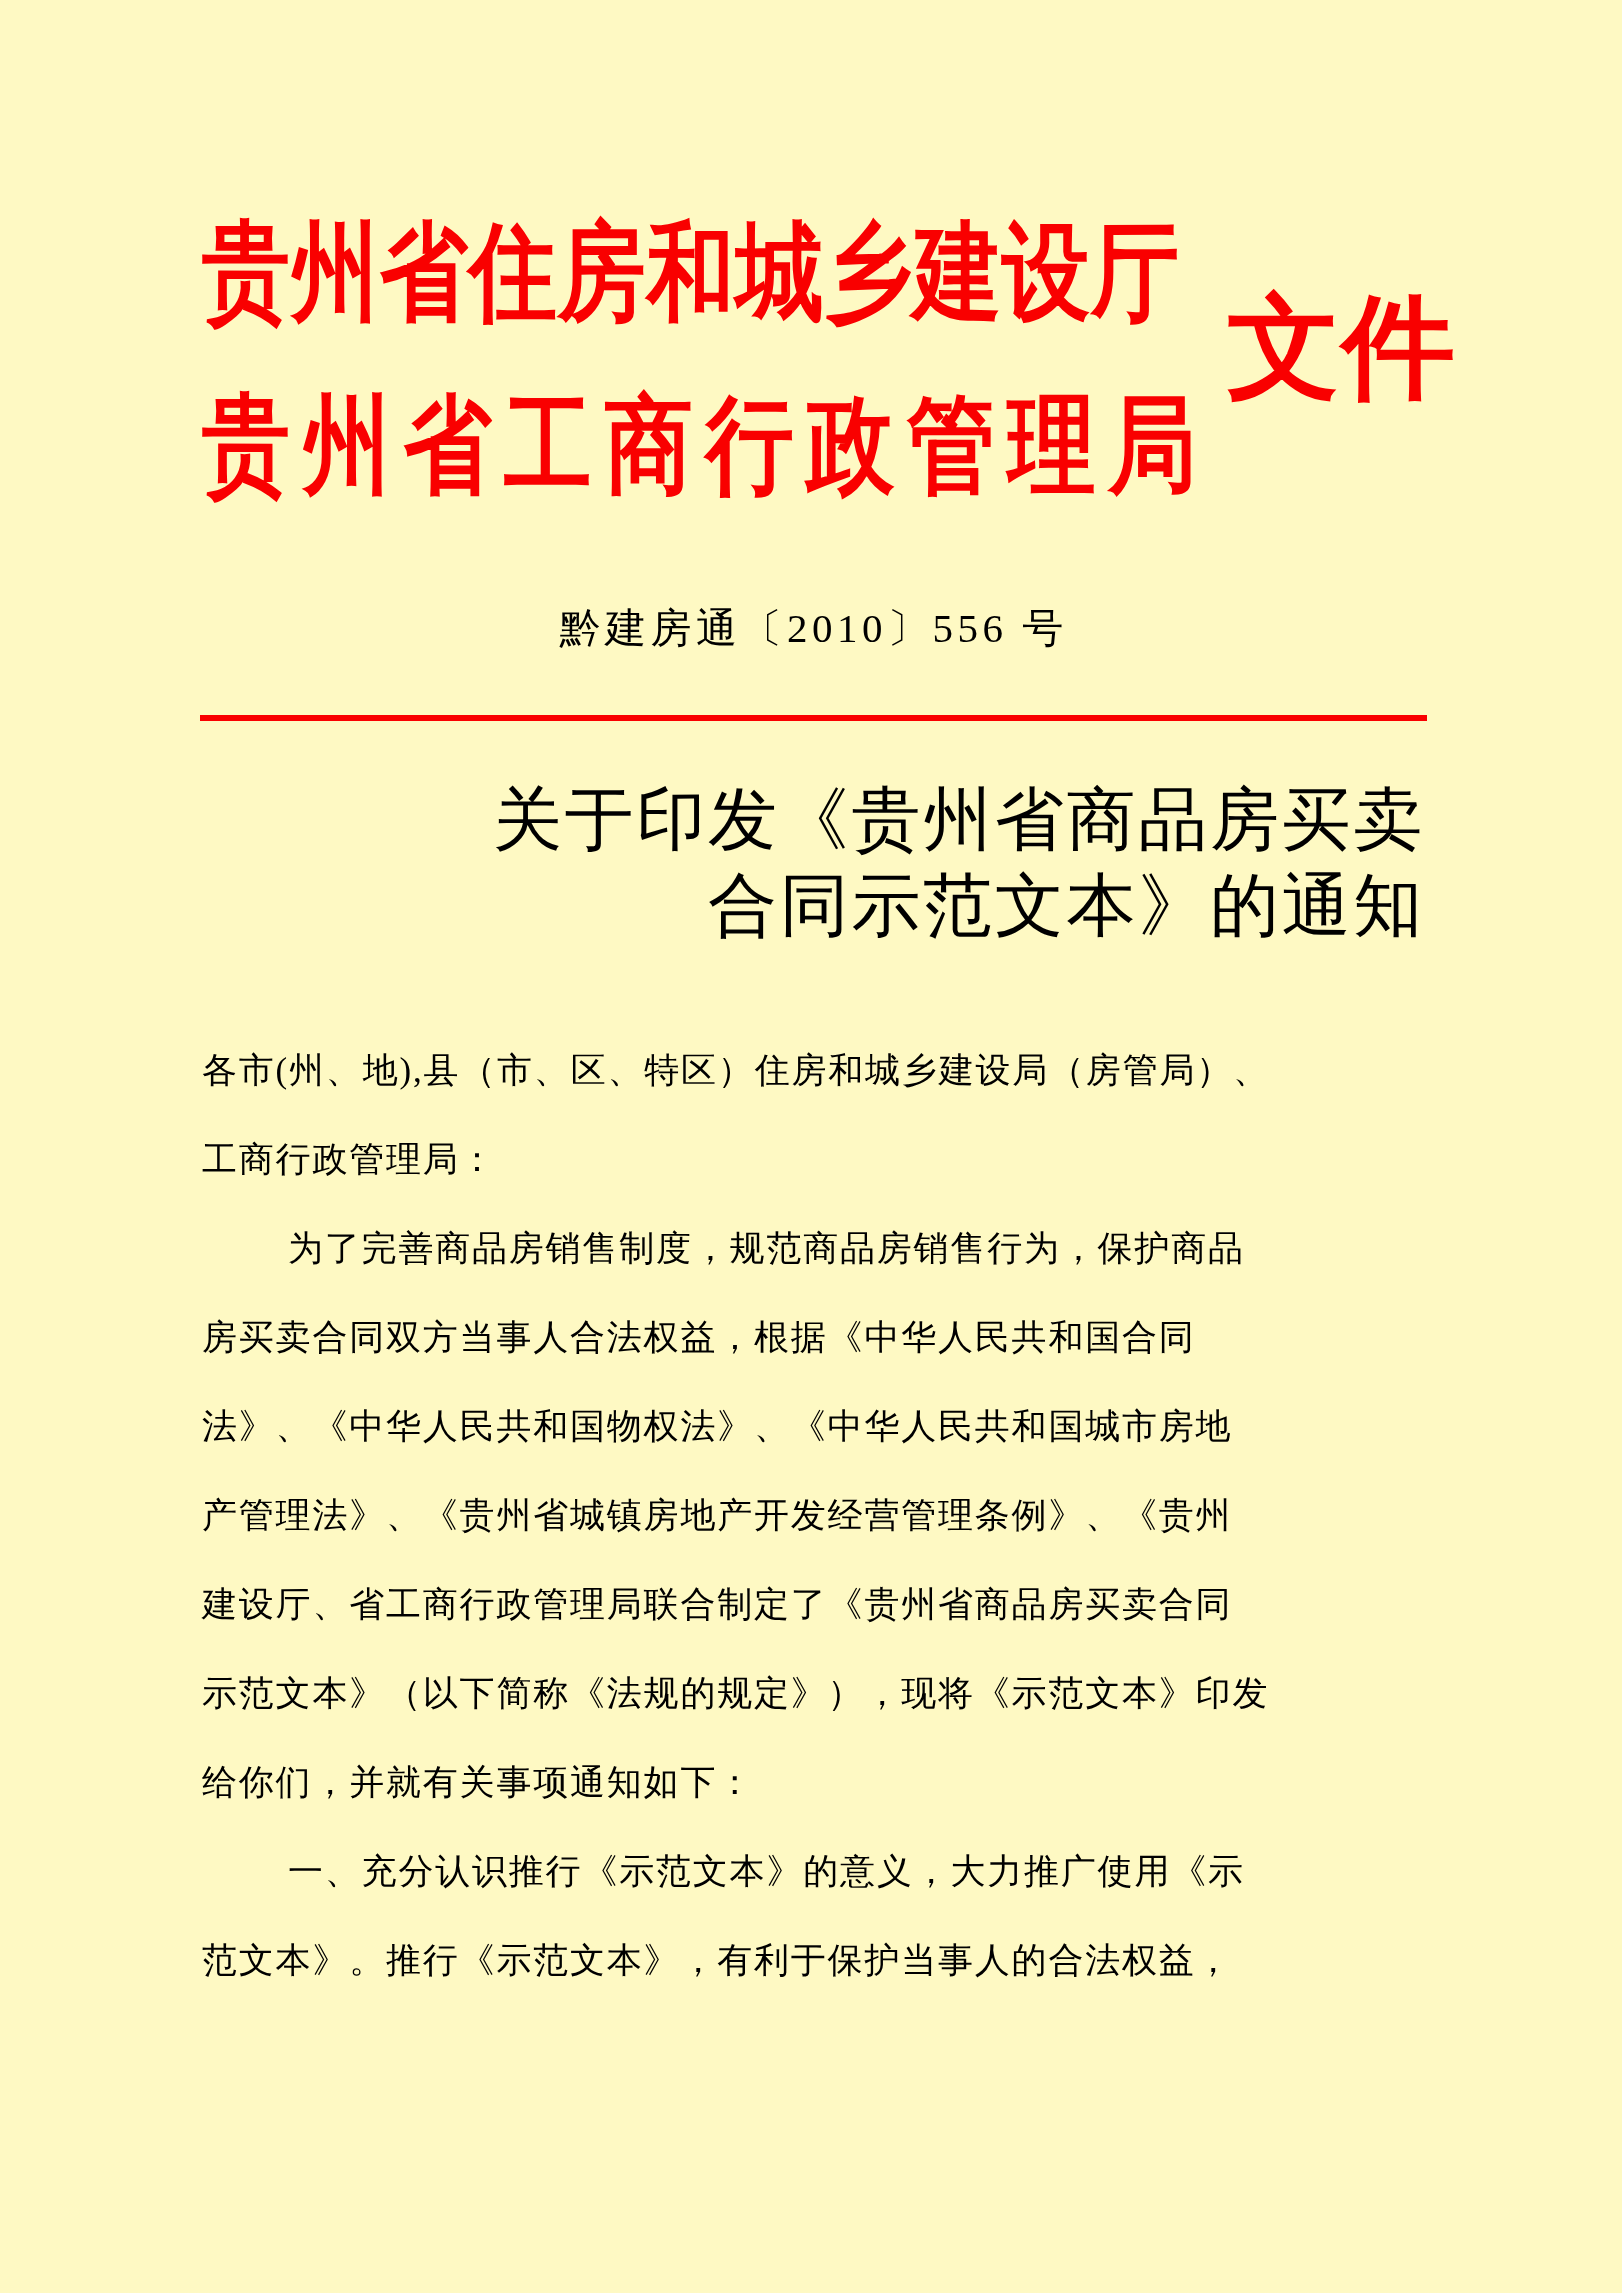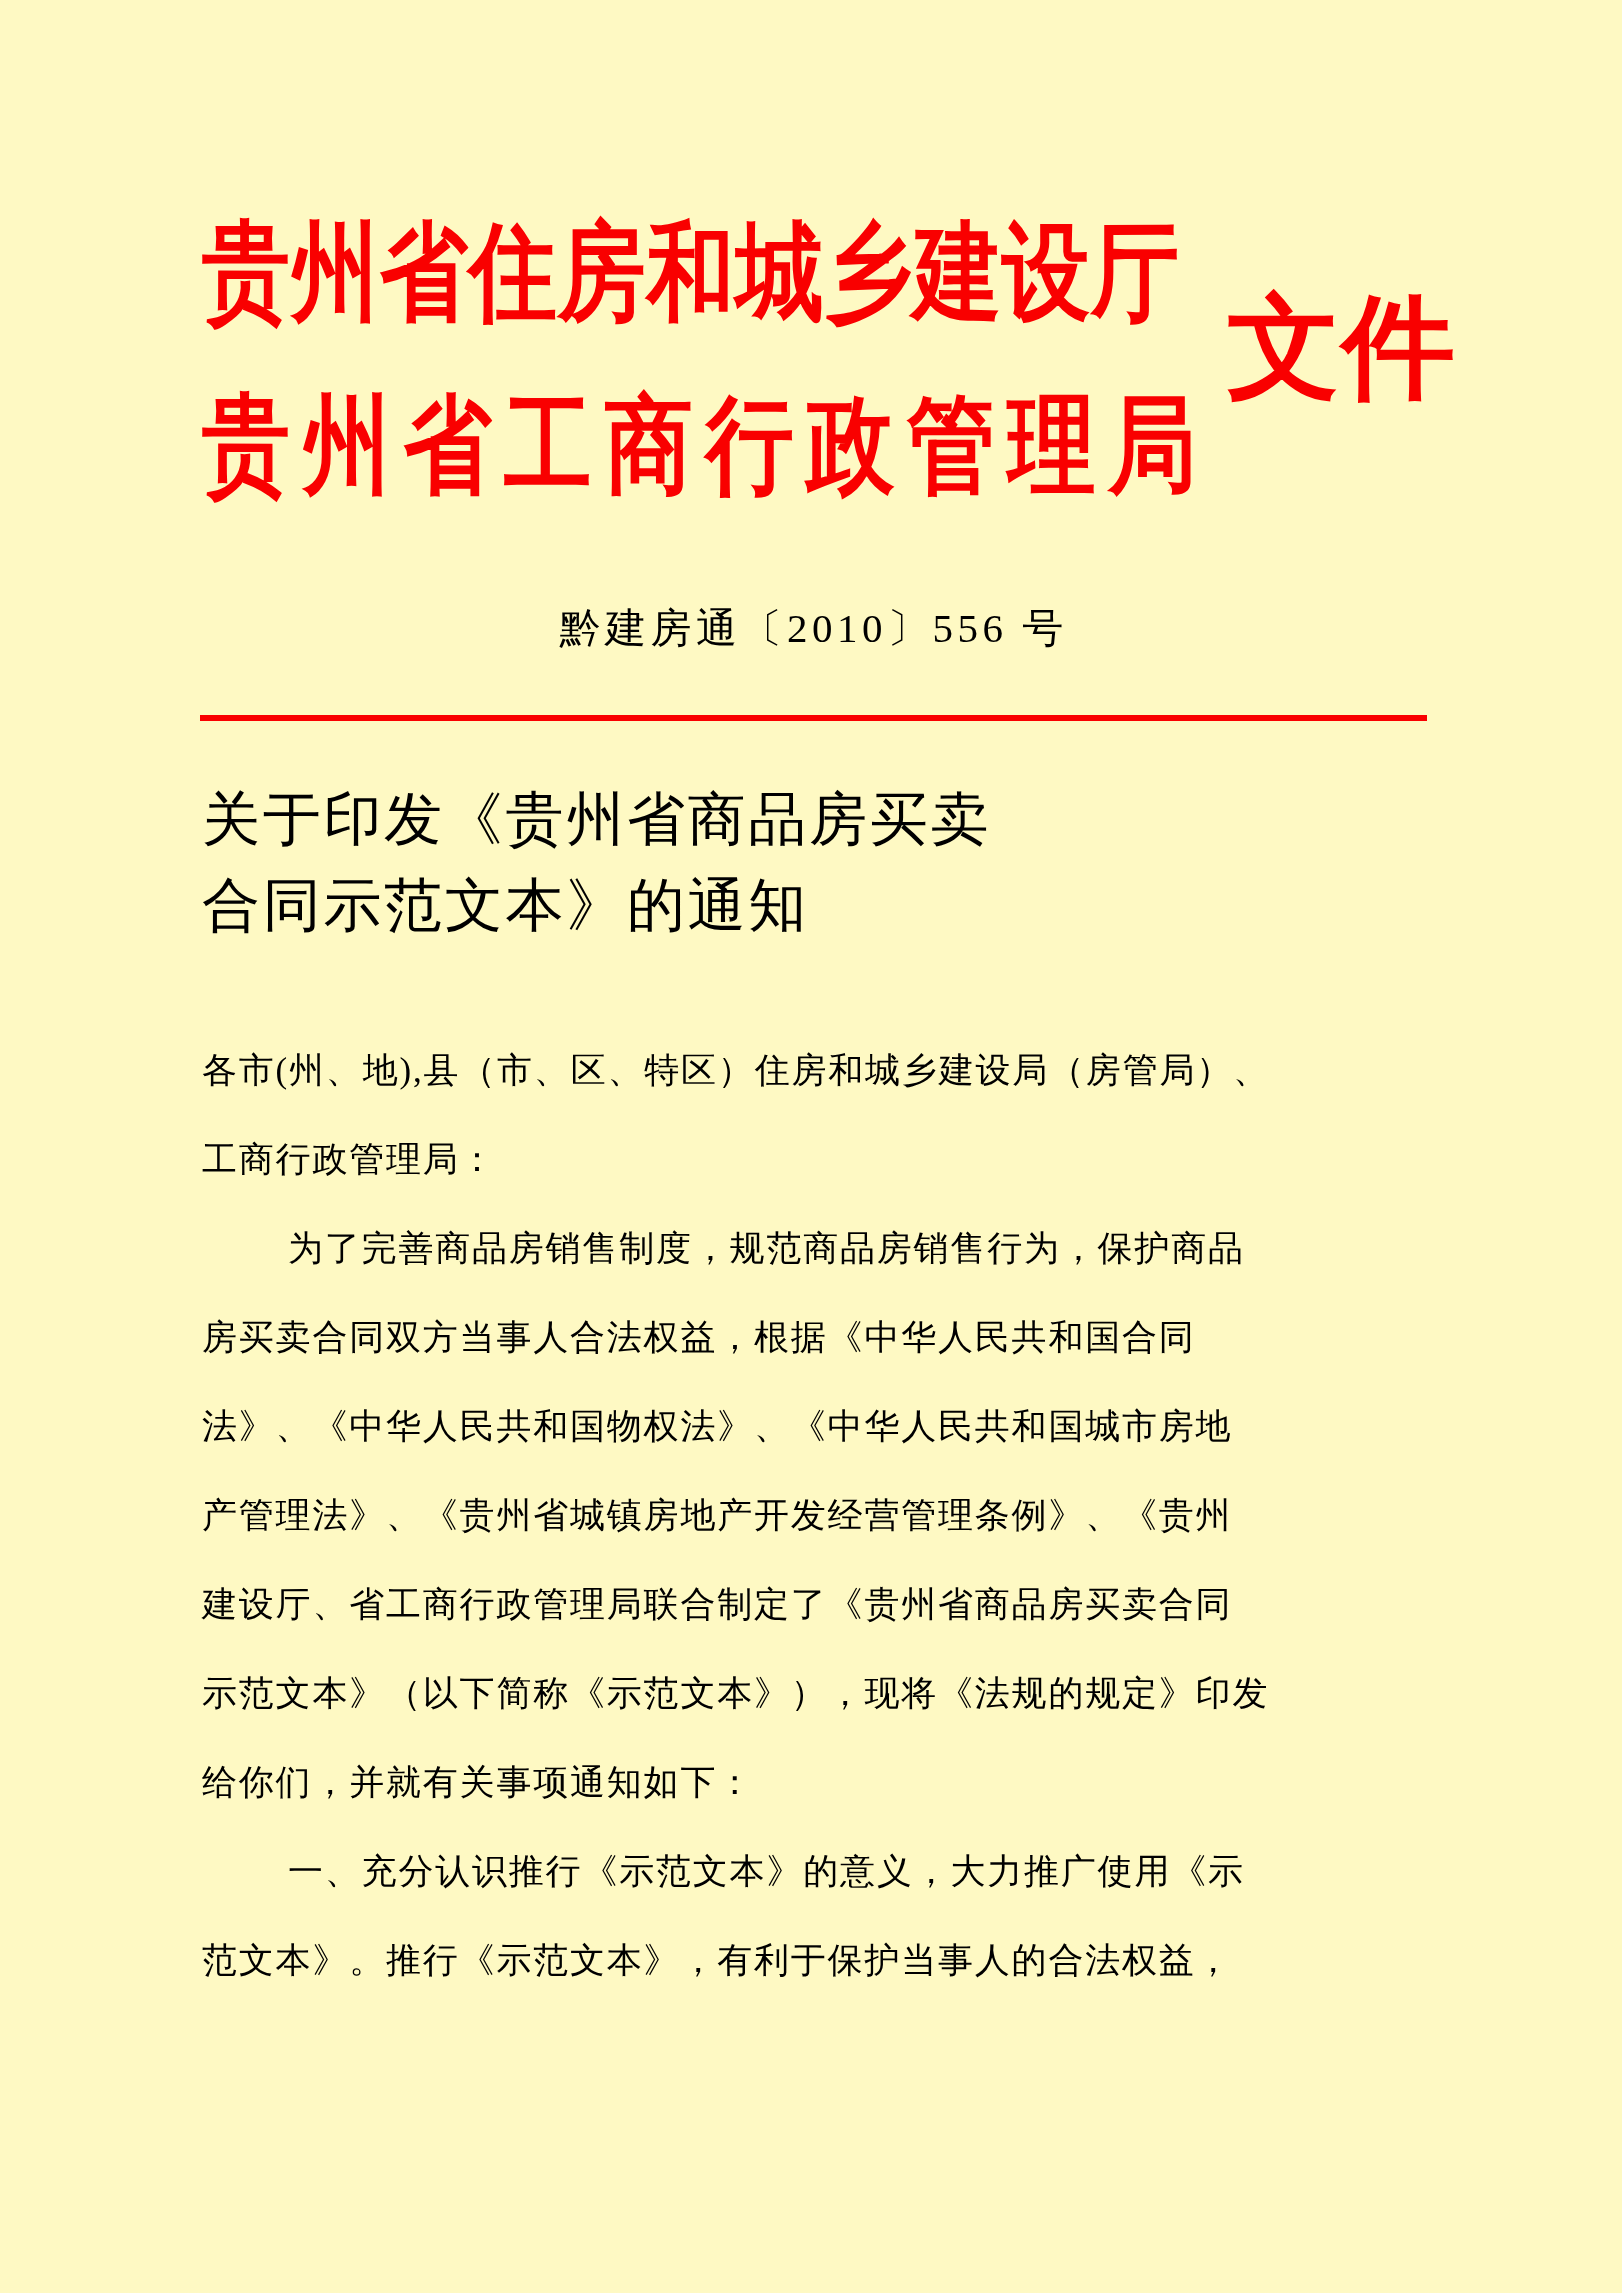--- a/index.html
+++ b/index.html
@@ -57,22 +57,22 @@
     width:1227px;
     height:6.4px;
     background:#f90000;
   }
   
   .title{
     position:absolute;
     left:202px;
     top:777px;
     width:1223px;
-    text-align:left;
-    font-size:58px;
+    text-align:right;
+    font-size:69px;
     line-height:86px;
     letter-spacing:2.7px;
   }
   
   .body{
     position:absolute;
     left:202px;
     top:1026px;
     width:1223px;
     font-size:35px;
@@ -103,20 +103,20 @@
   </div>
 
   <div class="body">
     <div class="line">各市(州、地),县（市、区、特区）住房和城乡建设局（房管局）、</div>
     <div class="line">工商行政管理局：</div>
     <div class="line indent">为了完善商品房销售制度，规范商品房销售行为，保护商品</div>
     <div class="line">房买卖合同双方当事人合法权益，根据《中华人民共和国合同</div>
     <div class="line">法》、《中华人民共和国物权法》、《中华人民共和国城市房地</div>
     <div class="line">产管理法》、《贵州省城镇房地产开发经营管理条例》、《贵州</div>
     <div class="line">建设厅、省工商行政管理局联合制定了《贵州省商品房买卖合同</div>
-    <div class="line">示范文本》（以下简称《示范文本》），现将《法规的规定》印发</div>
+    <div class="line">示范文本》（以下简称《法规的规定》），现将《示范文本》印发</div>
     <div class="line">给你们，并就有关事项通知如下：</div>
     <div class="line indent">一、充分认识推行《示范文本》的意义，大力推广使用《示</div>
     <div class="line">范文本》。推行《示范文本》，有利于保护当事人的合法权益，</div>
   </div>
 
 </div>
 
 
 </body></html>

